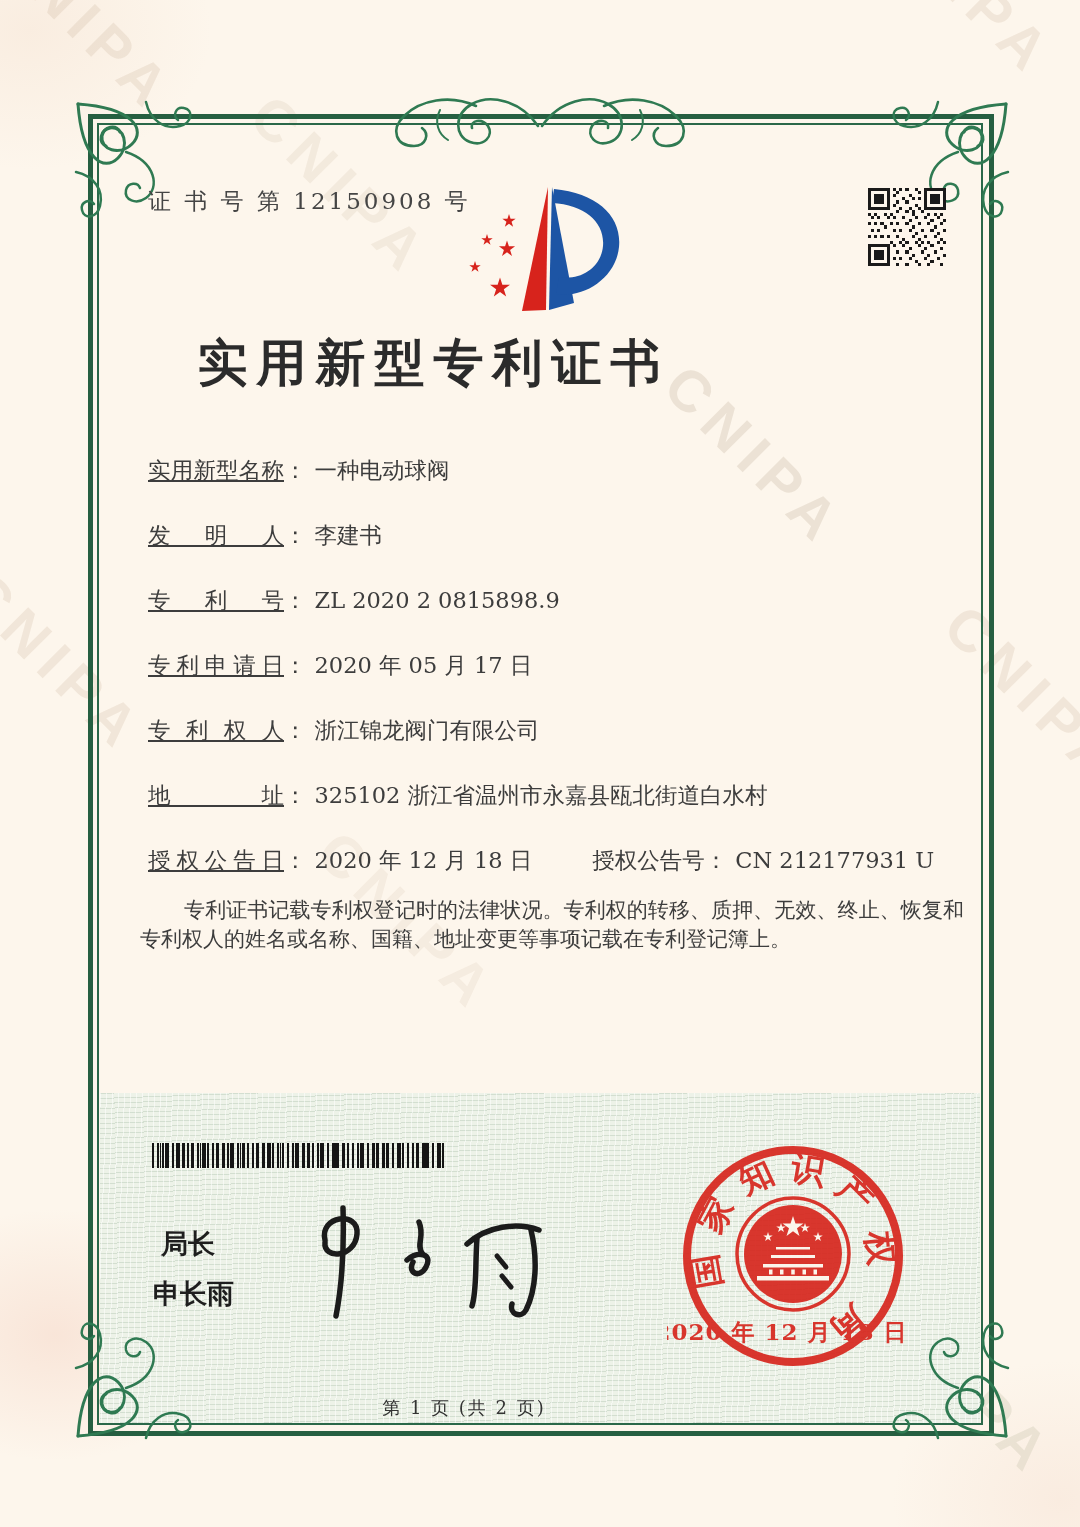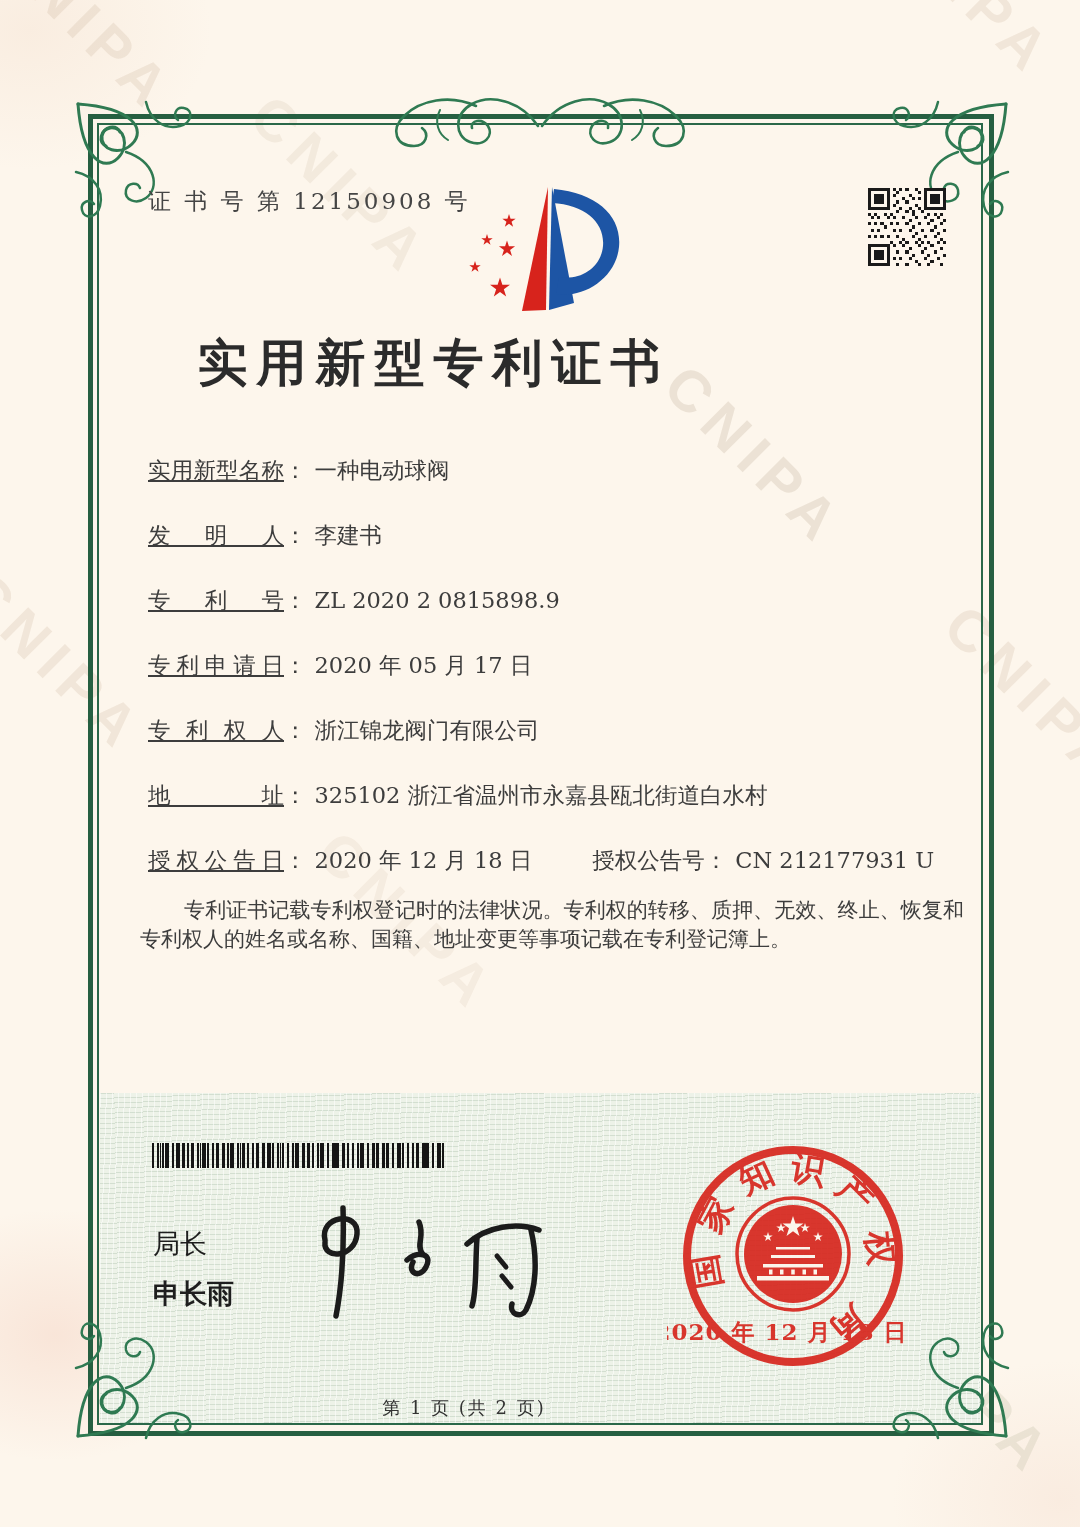--- a/index.html
+++ b/index.html
@@ -46,22 +46,22 @@
   
   .body-text{position:absolute;left:140px;top:896px;width:824px;font-size:21px;
       line-height:29px;text-align:justify;color:#3d3d3d;}
   .body-text p{margin:0;text-indent:2.1em;}
   
   .barcode{position:absolute;left:152px;top:1143px;width:293px;height:25px;
       background-image:
         repeating-linear-gradient(90deg,#151515 0 2px,transparent 2px 5px),
         repeating-linear-gradient(90deg,#151515 0 1px,transparent 1px 8px),
         repeating-linear-gradient(90deg,#151515 0 2px,transparent 2px 13px);}
-  .sig-title{position:absolute;left:153px;top:1226px;font-family:"Liberation Sans",sans-serif;
-      font-weight:normal;font-size:27px;color:#1e1e1e;}
+  .sig-title{position:absolute;left:161px;top:1226px;font-family:"Liberation Sans",sans-serif;
+      font-weight:bold;font-size:27px;color:#1e1e1e;}
   .sig-name{position:absolute;left:153px;top:1276px;font-family:"Liberation Sans",sans-serif;
       font-weight:bold;font-size:27px;color:#1e1e1e;}
   .signature{position:absolute;left:295px;top:1200px;width:290px;height:130px;}
   .seal{position:absolute;left:667px;top:1130px;width:252px;height:252px;opacity:.93;}
   .seal text{font-family:"DejaVu Serif","Liberation Serif",serif;}
   .pageno{position:absolute;left:0;top:1396px;width:928px;text-align:center;
       font-size:18px;letter-spacing:2px;color:#333;}
   .contnote{position:absolute;left:0;top:1460px;width:1080px;text-align:center;
       font-size:21px;letter-spacing:3px;color:#4a4a4a;}
 </style>

